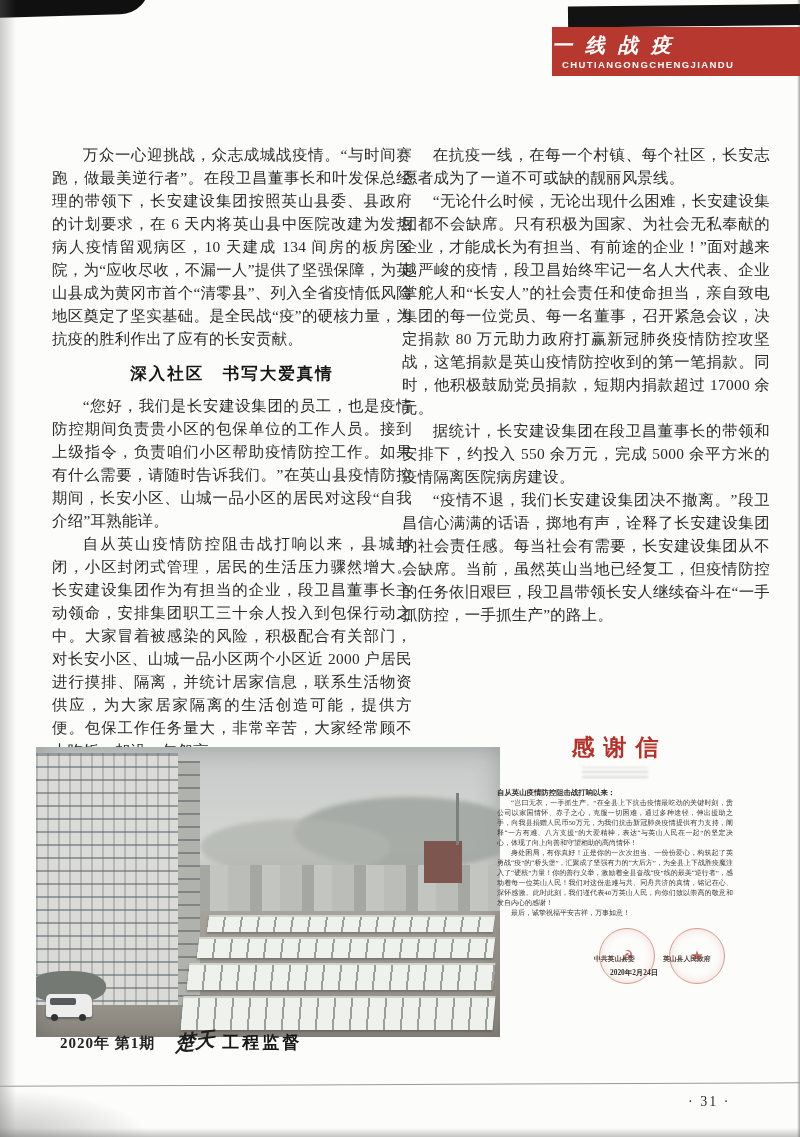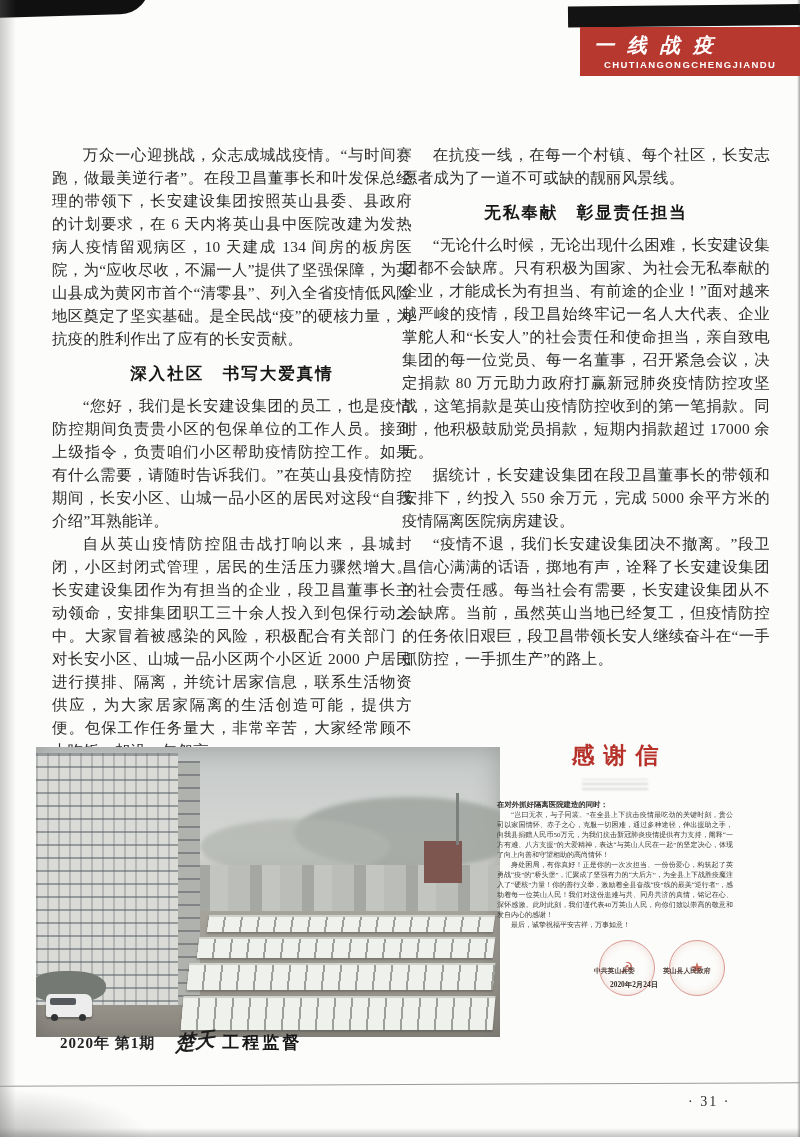--- a/index.html
+++ b/index.html
@@ -18,22 +18,22 @@
   #edge-right{right:0;top:0;width:3px;height:1137px;
     background:linear-gradient(90deg,rgba(255,255,255,0),rgba(90,90,90,.55));}
   #edge-bottom{left:0;bottom:0;width:800px;height:9px;
     background:linear-gradient(180deg,rgba(255,255,255,0),rgba(110,110,110,.4));}
   #corner-bl{left:0;bottom:0;width:150px;height:48px;
     background:radial-gradient(ellipse at bottom left,rgba(120,120,120,.45),rgba(255,255,255,0) 70%);}
 
   
   #black-bar{top:4px;right:0;width:232px;height:21px;background:#131313;
     transform:rotate(-.6deg);transform-origin:right center;}
-  #banner{top:27px;right:0;width:220px;height:49px;background:#b7382f;
-    color:#fff;padding-left:14px;box-sizing:border-box;
+  #banner{top:27px;right:0;width:248px;height:49px;background:#b7382f;
+    color:#fff;box-sizing:border-box;
     display:flex;flex-direction:column;justify-content:center;}
   #banner-title{font-size:20px;font-weight:bold;font-style:italic;
     letter-spacing:13px;white-space:nowrap;line-height:22px;}
   #banner-sub{font-family:"Liberation Sans",sans-serif;font-size:9.5px;
     font-weight:bold;letter-spacing:1.4px;margin-top:3px;margin-left:10px;}
 
   
   .col{position:absolute;top:143px;font-size:15.4px;line-height:23px;
     text-align:justify;letter-spacing:.3px;color:#2b2b2b;}
   #col-left{left:52px;width:360px;}
@@ -72,21 +72,21 @@
   .ph-row4{left:146px;top:249px;height:32px;transform:skewX(-5deg);}
   .ph-van{left:10px;top:247px;width:46px;height:23px;background:#ecedec;
     border-radius:5px 7px 2px 2px;box-shadow:0 2px 2px rgba(40,40,40,.4);}
   .ph-van-win{left:14px;top:251px;width:26px;height:7px;background:#55595d;border-radius:2px;}
   .ph-wheel{width:7px;height:7px;border-radius:50%;background:#2f3234;top:267px;}
   .ph-wheel1{left:15px;} .ph-wheel2{left:43px;}
 
   
   #letter{left:497px;top:733px;width:236px;}
   #letter-title{text-align:center;color:#b5312a;font-size:23px;font-weight:bold;
-    letter-spacing:9px;margin:8px;padding-left:9px;line-height:30px;}
+    letter-spacing:9px;margin:0;padding-left:9px;line-height:30px;}
   #letter-smudge{width:66px;height:13px;margin:4px auto 7px;opacity:.3;filter:blur(1px);
     background:repeating-linear-gradient(180deg,#8a8a8a 0 1.5px,rgba(0,0,0,0) 1.5px 4.5px);}
   #letter-salutation{font-size:7.4px;font-weight:bold;line-height:11px;color:#33302e;margin:0;}
   .lp{font-size:7px;line-height:10px;text-align:justify;text-indent:2em;margin:0;color:#3b3835;}
   #seal-row{position:relative;height:92px;margin-top:6px;}
   .seal{position:absolute;width:54px;height:54px;border:1px solid rgba(186,70,58,.55);
     border-radius:50%;color:rgba(186,70,58,.8);display:flex;align-items:center;
     justify-content:center;font-size:15px;top:4px;
     box-shadow:inset 0 0 8px rgba(186,70,58,.18);}
   #seal-left{left:102px;} #seal-right{left:172px;}
@@ -124,21 +124,20 @@
 <div class="col" id="col-left">
   <p>万众一心迎挑战，众志成城战疫情。“与时间赛跑，做最美逆行者”。在段卫昌董事长和叶发保总经理的带领下，长安建设集团按照英山县委、县政府的计划要求，在 6 天内将英山县中医院改建为发热病人疫情留观病区，10 天建成 134 间房的板房医院，为“应收尽收，不漏一人”提供了坚强保障，为英山县成为黄冈市首个“清零县”、列入全省疫情低风险地区奠定了坚实基础。是全民战“疫”的硬核力量，为抗疫的胜利作出了应有的长安贡献。</p>
   <h3>深入社区　书写大爱真情</h3>
   <p>“您好，我们是长安建设集团的员工，也是疫情防控期间负责贵小区的包保单位的工作人员。接到上级指令，负责咱们小区帮助疫情防控工作。如果有什么需要，请随时告诉我们。”在英山县疫情防控期间，长安小区、山城一品小区的居民对这段“自我介绍”耳熟能详。</p>
   <p>自从英山疫情防控阻击战打响以来，县城封闭，小区封闭式管理，居民的生活压力骤然增大。长安建设集团作为有担当的企业，段卫昌董事长主动领命，安排集团职工三十余人投入到包保行动之中。大家冒着被感染的风险，积极配合有关部门，对长安小区、山城一品小区两个小区近 2000 户居民进行摸排、隔离，并统计居家信息，联系生活物资供应，为大家居家隔离的生活创造可能，提供方便。包保工作任务量大，非常辛苦，大家经常顾不上吃饭，却没一句怨言。</p>
   <p>“要筑起群防群治、联防联控的坚固防线！”段卫昌强调，在对外抓好隔离医院建造的同时，严格内部员</p>
 </div>
 
 <div class="col" id="col-right">
   <p>在抗疫一线，在每一个村镇、每个社区，长安志愿者成为了一道不可或缺的靓丽风景线。</p>
-  <h3>无私奉献　彰显责任担当</h3>
   <p>“无论什么时候，无论出现什么困难，长安建设集团都不会缺席。只有积极为国家、为社会无私奉献的企业，才能成长为有担当、有前途的企业！”面对越来越严峻的疫情，段卫昌始终牢记一名人大代表、企业掌舵人和“长安人”的社会责任和使命担当，亲自致电集团的每一位党员、每一名董事，召开紧急会议，决定捐款 80 万元助力政府打赢新冠肺炎疫情防控攻坚战，这笔捐款是英山疫情防控收到的第一笔捐款。同时，他积极鼓励党员捐款，短期内捐款超过 17000 余元。</p>
   <p>据统计，长安建设集团在段卫昌董事长的带领和安排下，约投入 550 余万元，完成 5000 余平方米的疫情隔离医院病房建设。</p>
   <p>“疫情不退，我们长安建设集团决不撤离。”段卫昌信心满满的话语，掷地有声，诠释了长安建设集团的社会责任感。每当社会有需要，长安建设集团从不会缺席。当前，虽然英山当地已经复工，但疫情防控的任务依旧艰巨，段卫昌带领长安人继续奋斗在“一手抓防控，一手抓生产”的路上。</p>
 </div>
 
 <div class="abs" id="photo">
   <div class="ph ph-hill1"></div>
   <div class="ph ph-hill2"></div>
   <div class="ph ph-town"></div>
   <div class="ph ph-red-bldg"></div>
@@ -152,22 +151,22 @@
   <div class="ph ph-row ph-row4"></div>
   <div class="ph ph-van"></div>
   <div class="ph ph-van-win"></div>
   <div class="ph ph-wheel ph-wheel1"></div>
   <div class="ph ph-wheel ph-wheel2"></div>
 </div>
 
 <div class="abs" id="letter">
   <h2 id="letter-title">感谢信</h2>
   <div id="letter-smudge"></div>
-  <p id="letter-salutation">在对外抓好隔离医院建造的同时：</p>
-  <p class="lp">“岂曰无衣，与子同裳。”在全县上下抗击疫情最吃劲的关键时刻，贵公司以家国情怀、赤子之心，克服一切困难，通过多种途径，伸出援助之手，向我县捐赠人民币50万元，为我们抗击新冠肺炎疫情提供有力支持，阐释“一方有难、八方支援”的大爱精神，表达“与英山人民在一起”的坚定决心，体现了向上向善和守望相助的高尚情怀！</p>
+  <p id="letter-salutation">自从英山疫情防控阻击战打响以来：</p>
+  <p class="lp">“岂曰无衣，一手抓生产。”在全县上下抗击疫情最吃劲的关键时刻，贵公司以家国情怀、赤子之心，克服一切困难，通过多种途径，伸出援助之手，向我县捐赠人民币50万元，为我们抗击新冠肺炎疫情提供有力支持，阐释“一方有难、八方支援”的大爱精神，表达“与英山人民在一起”的坚定决心，体现了向上向善和守望相助的高尚情怀！</p>
   <p class="lp">身处困局，有你真好！正是你的一次次担当、一份份爱心，构筑起了英勇战“疫”的“桥头堡”，汇聚成了坚强有力的“大后方”，为全县上下战胜疫魔注入了“硬核”力量！你的善行义举，激励着全县奋战“疫”线的最美“逆行者”，感动着每一位英山人民！我们对这份患难与共、同舟共济的真情，铭记在心、深怀感激。此时此刻，我们谨代表40万英山人民，向你们致以崇高的敬意和发自内心的感谢！</p>
   <p class="lp">最后，诚挚祝福平安吉祥，万事如意！</p>
   <div id="seal-row">
     <div class="seal" id="seal-left">
       <span>☭</span>
     </div>
     <div class="seal" id="seal-right">
       <span>★</span>
     </div>
     <div class="seal-label" id="seal-label-left">中共英山县委</div>

